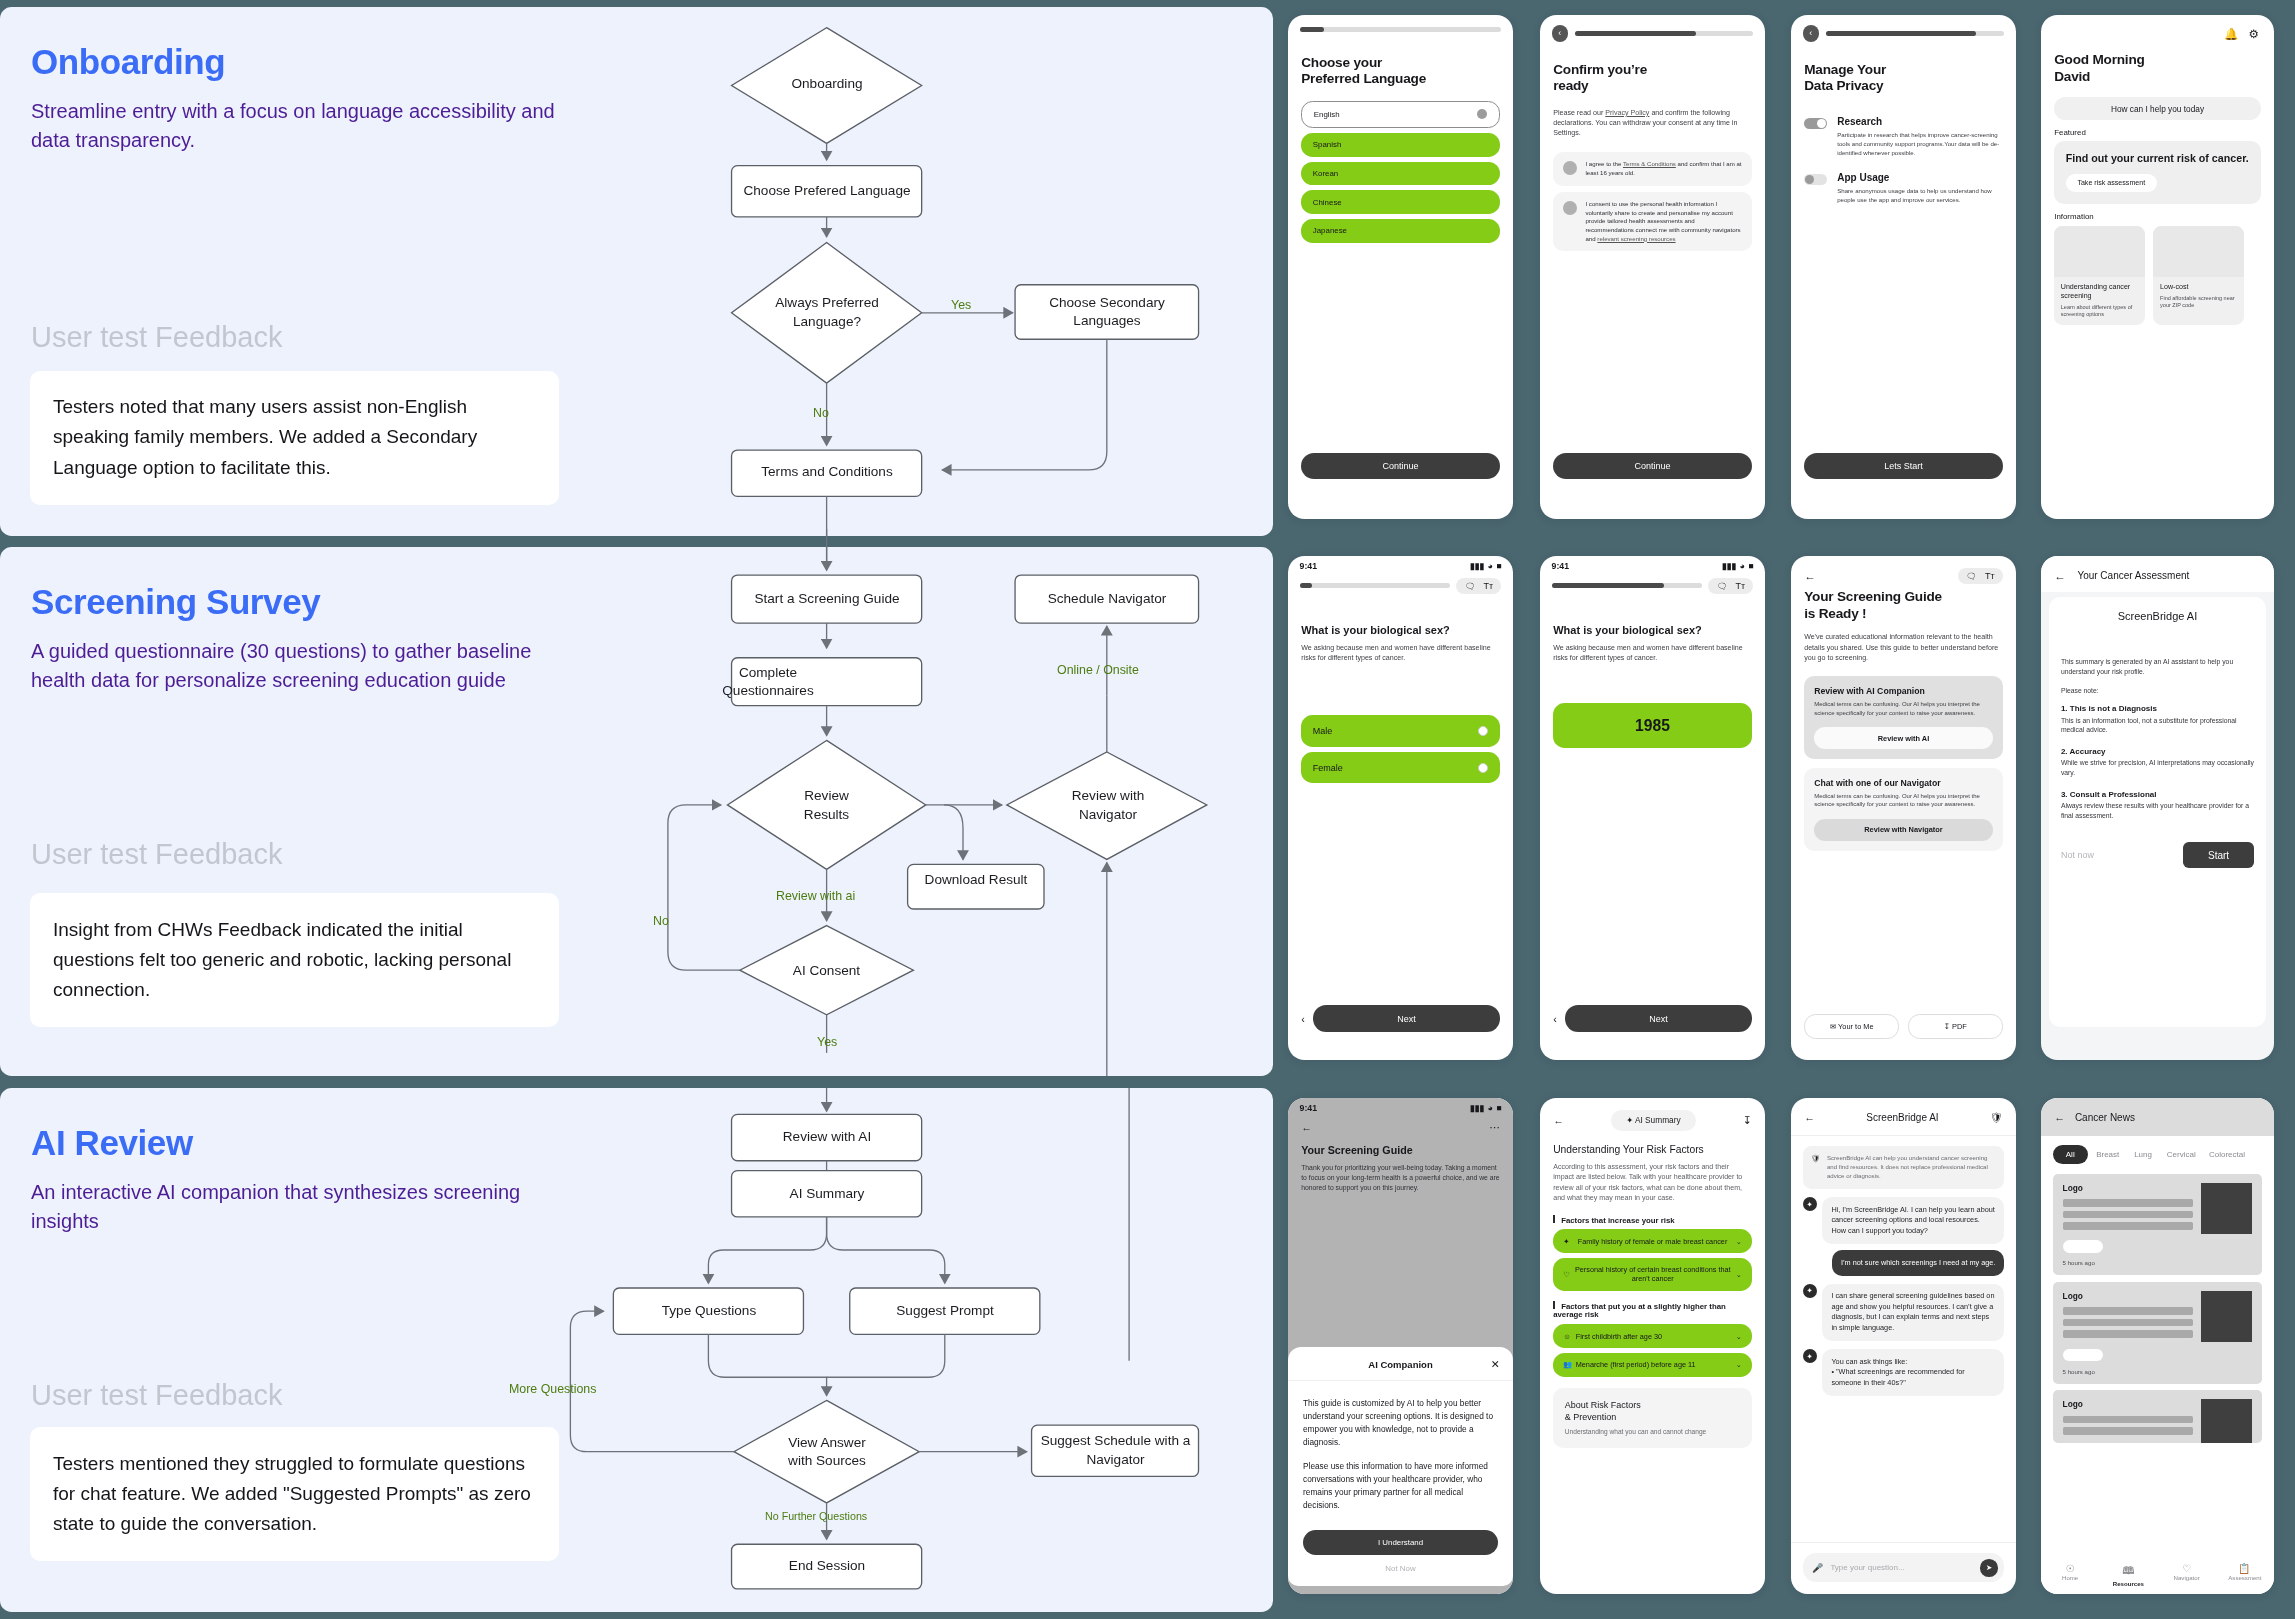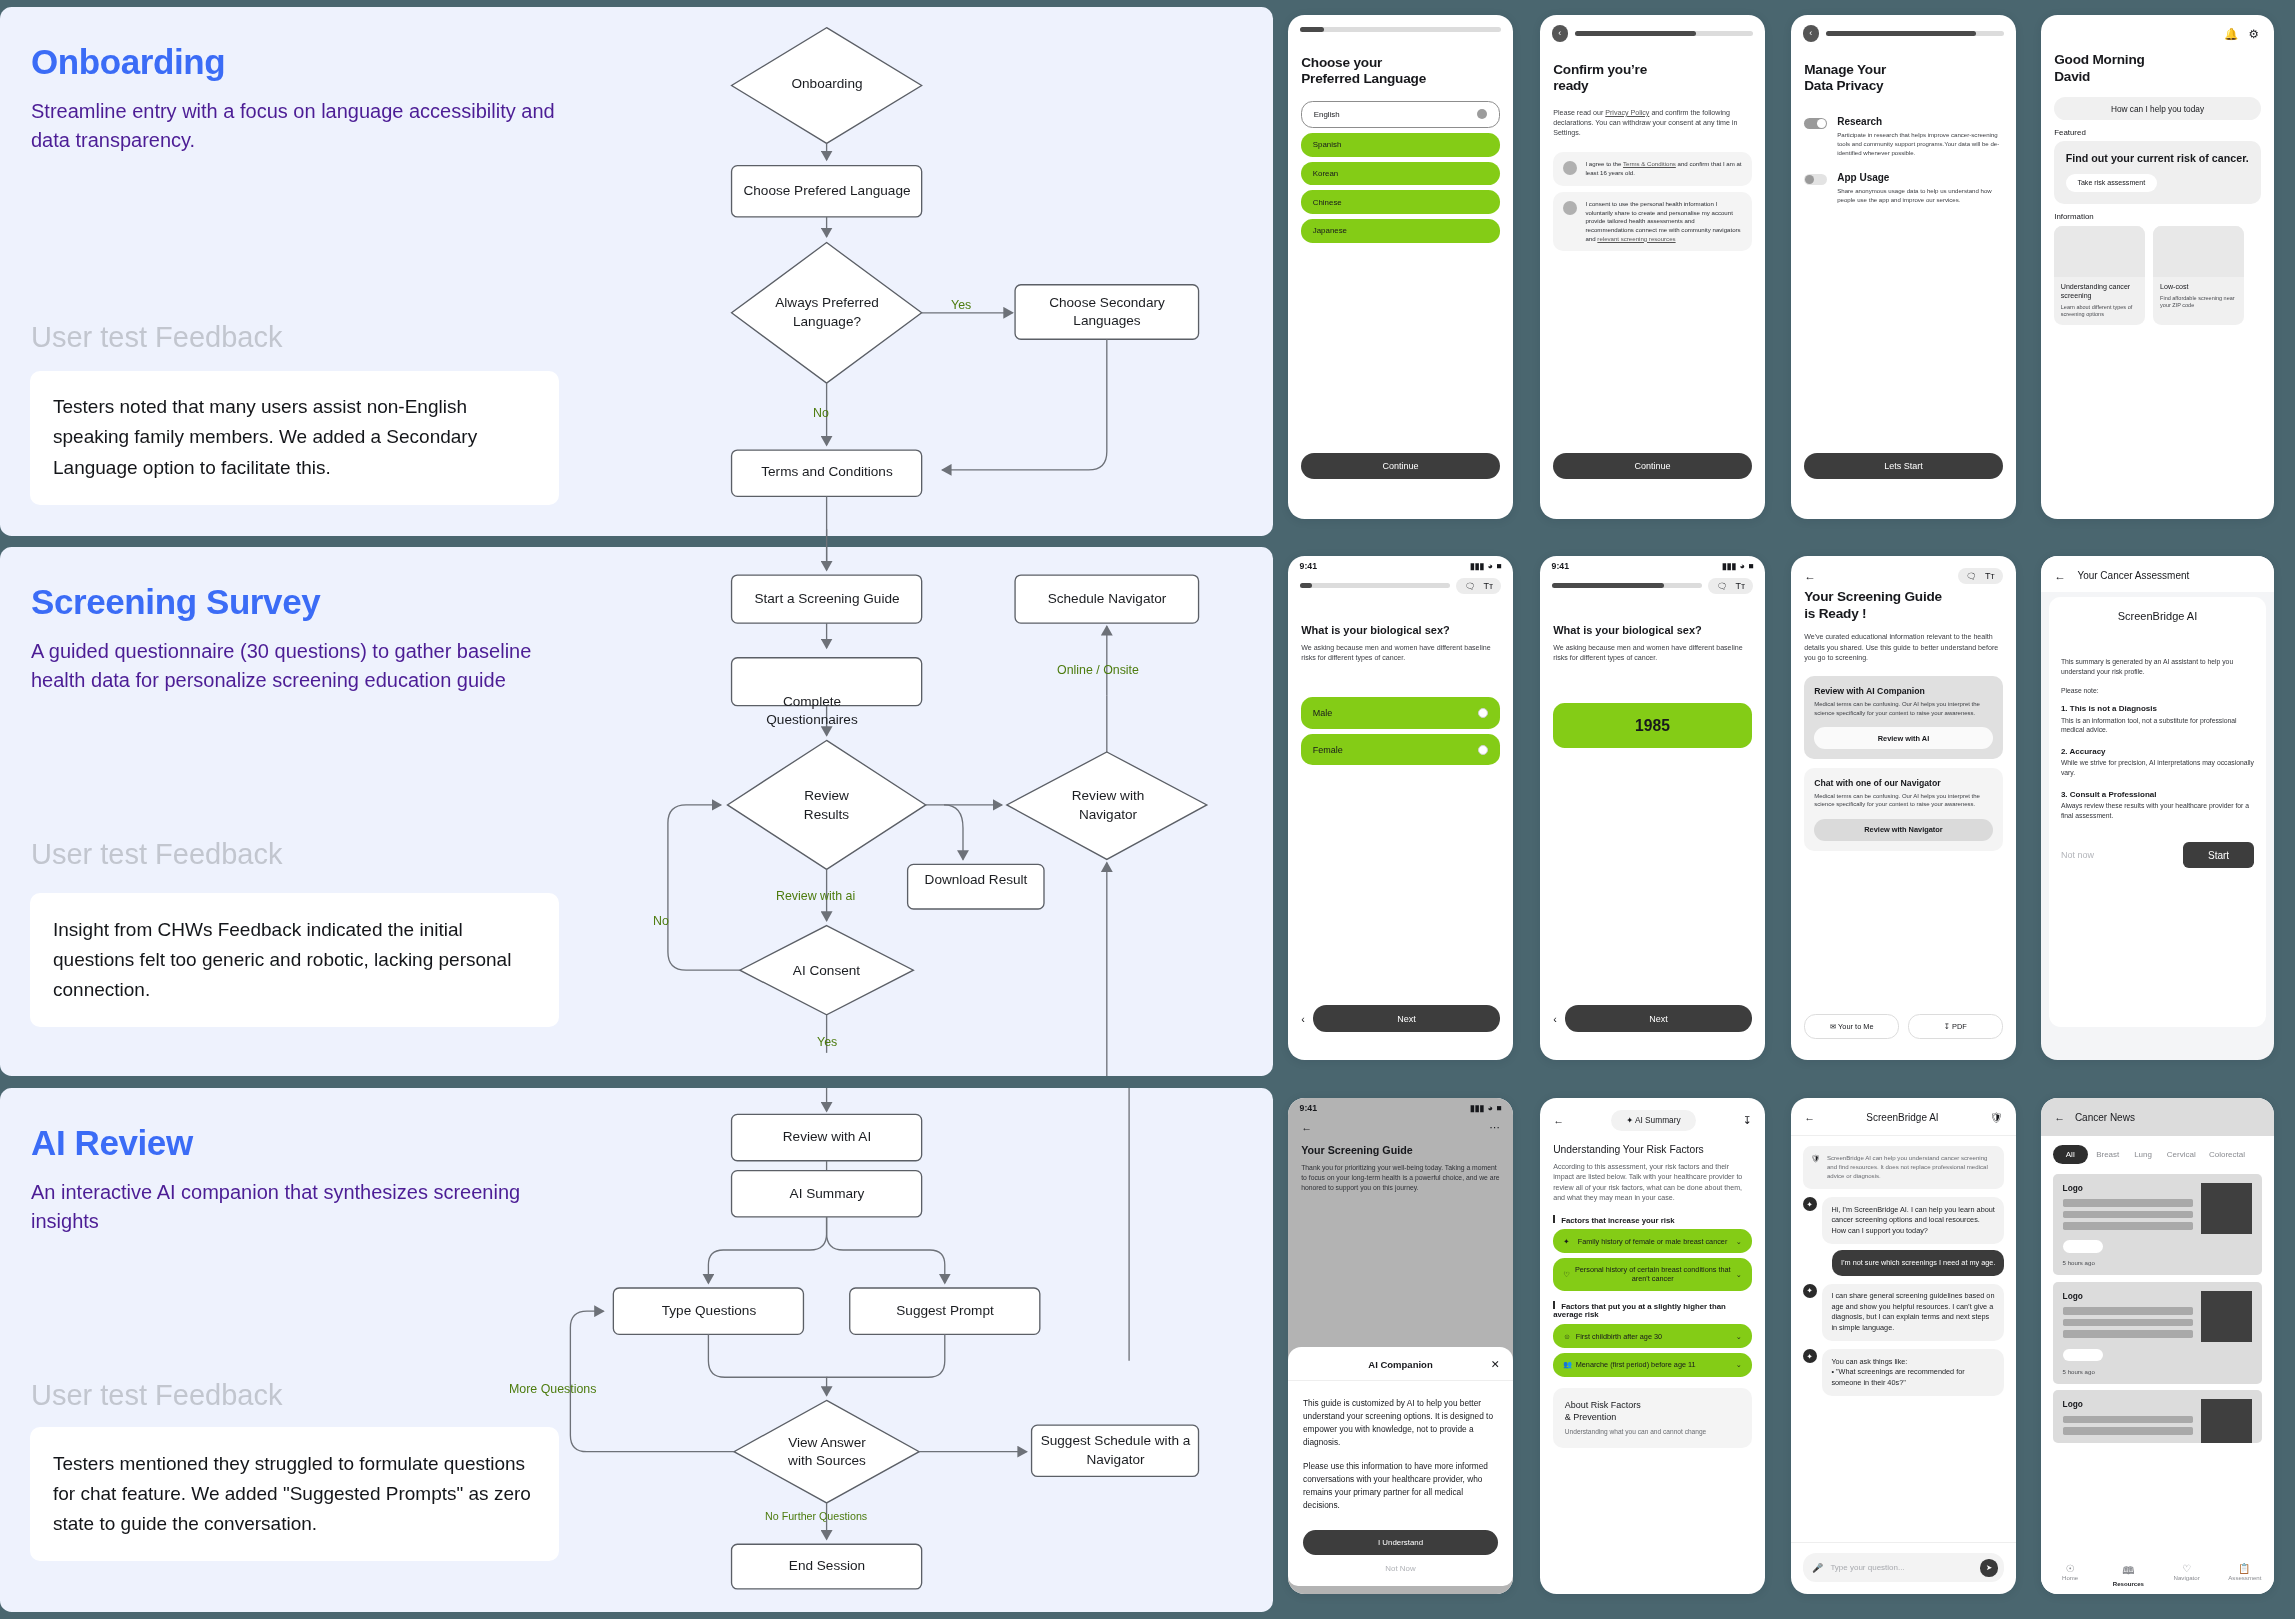--- a/index.html
+++ b/index.html
@@ -279,21 +279,21 @@
     <rect x="1098" y="384" width="165" height="54" rx="7" fill="#fff" stroke="#5b5f66" stroke-width="1.6"></rect>
 
     <line x1="1000" y1="390" x2="1000" y2="452" stroke="#6d7178" stroke-width="1.6" marker-end="url(#ah)"></line>
     <polygon points="1000,458 1105,512 1000,566 895,512" fill="#fff" stroke="#5b5f66" stroke-width="1.6"></polygon>
 
     <path d="M895,512 L830,512 Q808,512 808,490 L808,334 Q808,312 830,312 L872,312" fill="none" stroke="#6d7178" stroke-width="1.6" marker-end="url(#ah)"></path>
     <line x1="1000" y1="566" x2="1000" y2="612" stroke="#6d7178" stroke-width="1.6"></line>
     <line x1="1339" y1="640" x2="1339" y2="382" stroke="#6d7178" stroke-width="1.6" marker-end="url(#ah)"></line>
   </svg>
   <div class="node" style="left:732px;top:28px;width:190px;height:48px;border:none;background:transparent;">Start a Screening Guide</div>
-  <div class="node" style="left:732px;top:111px;width:160px;height:48px;border:none;background:transparent;margin-top:29px;">Complete Questionnaires</div>
+  <div class="node" style="left:688px;top:111px;width:160px;height:48px;border:none;background:transparent;">Complete Questionnaires</div>
   <div class="node diamond" style="left:777px;top:236px;width:99px;height:45px;">Review Results</div>
   <div class="node" style="left:908px;top:318px;width:136px;height:31px;border:none;background:transparent;">Download Result</div>
   <div class="node diamond" style="left:777px;top:412px;width:99px;height:25px;">AI Consent</div>
   <div class="node" style="left:1015px;top:28px;width:184px;height:48px;border:none;background:transparent;">Schedule Navigator</div>
   <div class="node diamond" style="left:1052px;top:236px;width:112px;height:45px;">Review with Navigator</div>
   <div class="edge-label" style="left:653px;top:367px;">No</div>
   <div class="edge-label" style="left:776px;top:342px;">Review with ai</div>
   <div class="edge-label" style="left:817px;top:488px;">Yes</div>
   <div class="edge-label" style="left:1057px;top:116px;">Online / Onsite</div>
 </div>
@@ -311,21 +311,21 @@
     <div class="pbar">
         <i style="width:8%"></i>
       </div>
     <div class="pill-tools">
       <span style="font-size:8.3px;">🗨</span>
       <span style="font-size:9px;">Tᴛ</span>
     </div>
   </div>
   <div style="padding:25px 13.2px 0 13.2px;font-size:11px;font-weight:700;">What is your biological sex?</div>
   <div class="ph-p">We asking because men and women have different baseline risks for different types of cancer.</div>
-  <div style="margin-top:34px;">
+  <div style="margin-top:52px;">
     <div class="opt" style="padding:10.7px 11.6px;font-size:9px;">
       <span>Male</span>
       <span class="radio empty"></span>
       </div>
     <div class="opt" style="padding:10.7px 11.6px;font-size:9px;">
       <span>Female</span>
       <span class="radio empty"></span>
       </div>
   </div>
   <div style="position:absolute;left:0;right:0;bottom:28px;display:flex;align-items:center;padding:0 13.2px;gap:8.3px;">

